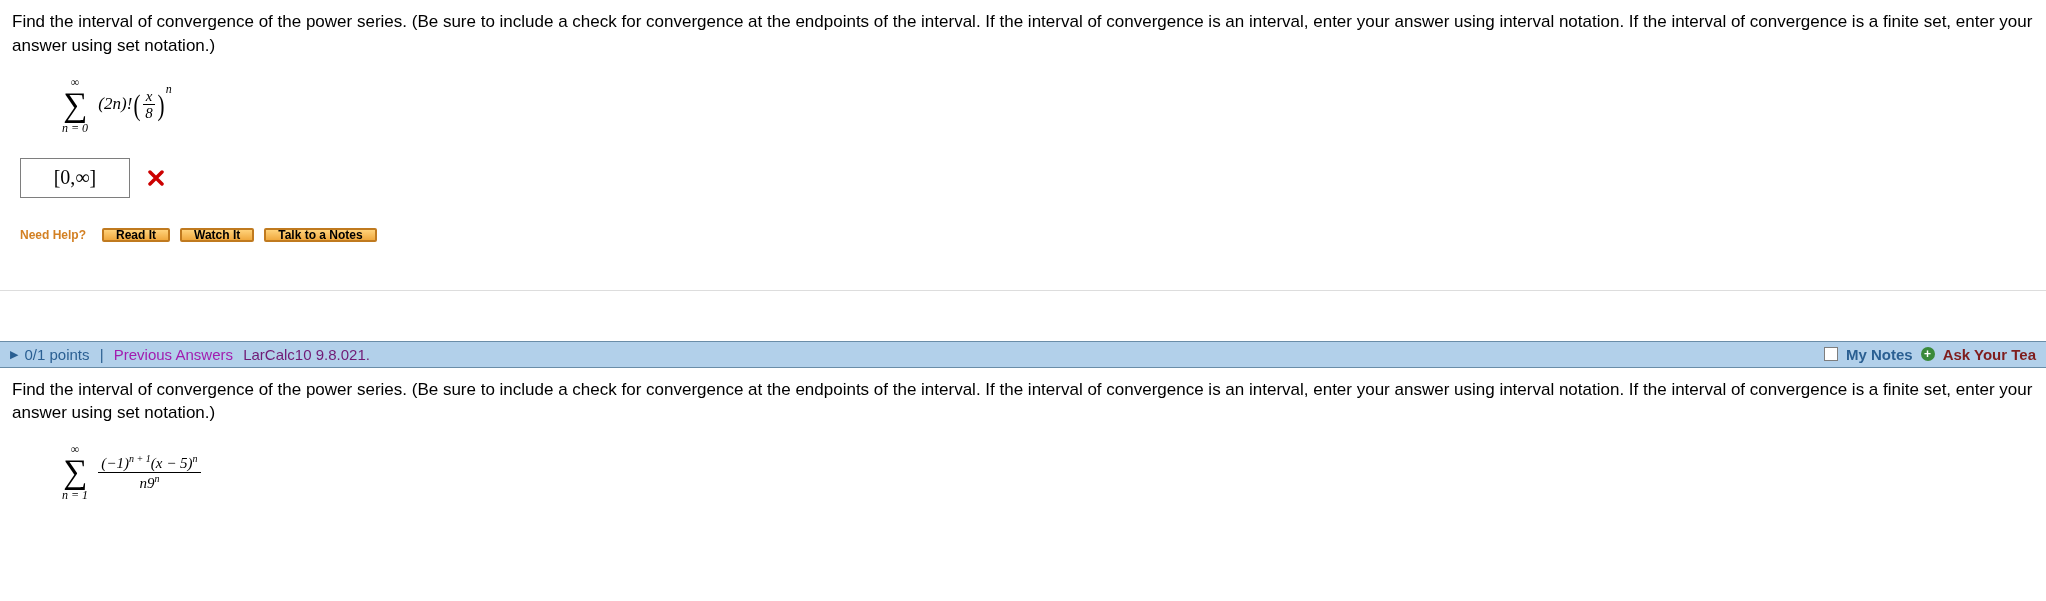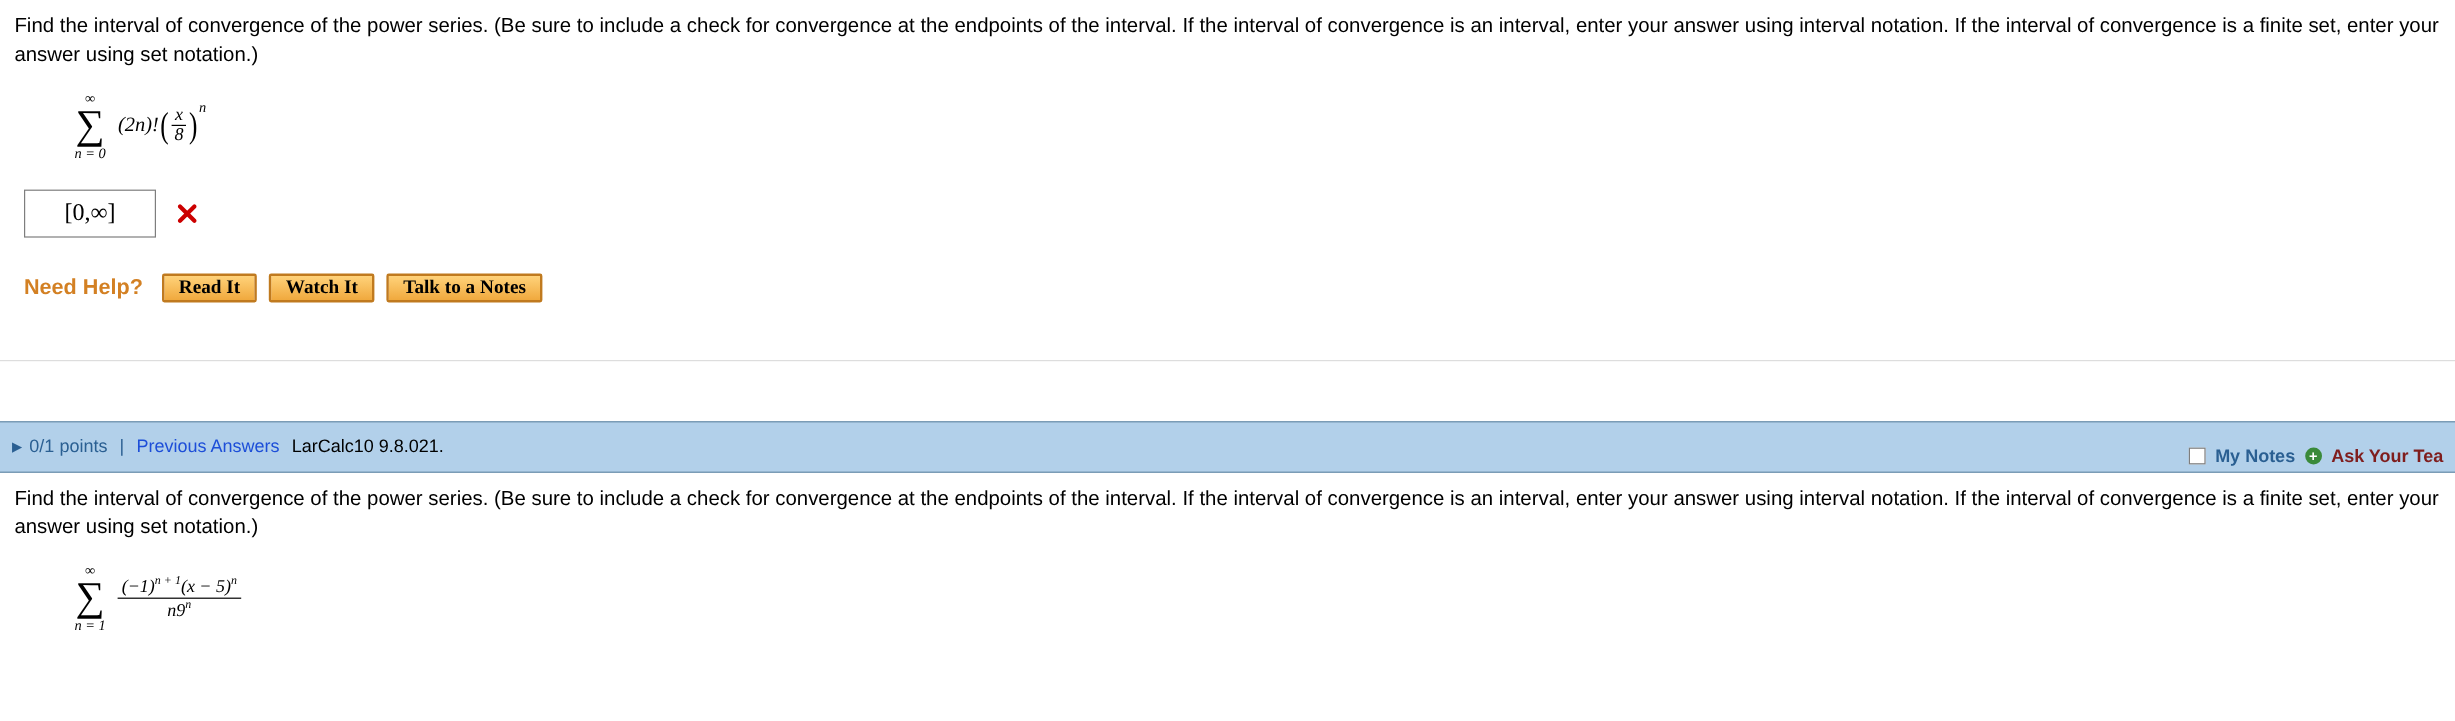--- a/index.html
+++ b/index.html
@@ -79,60 +79,59 @@
   .help-row {
     display: flex;
     align-items: center;
     gap: 10px;
     margin-left: 8px;
     margin-bottom: 28px;
   }
   .help-label {
     color: #d38023;
     font-weight: bold;
-    font-size: 18px;
+    font-size: 12px;
     margin-right: 6px;
   }
   .help-btn {
     display: inline-flex;
     align-items: center;
     justify-content: center;
-    height: 24px;
+    height: 14px;
     padding: 0 12px;
-    font-size: 16px;
+    font-size: 12px;
     font-weight: bold;
     color: #000;
     background: linear-gradient(#ffd27a, #f0a93e);
     border: 2px solid #c07a1f;
     border-radius: 2px;
     cursor: pointer;
-    font-family: Liberation Serif, serif;
   }
   hr.sep {
     border: none;
     border-top: 1px solid #ddd;
     margin: 10px 0 50px 0;
   }
   .question-header {
     display: flex;
     align-items: center;
     justify-content: space-between;
     background: #b2d0ea;
     border-top: 1px solid #6a8da8;
     border-bottom: 1px solid #6a8da8;
     padding: 4px 10px;
     font-size: 15px;
   }
   .qh-left { display: flex; align-items: center; gap: 6px; }
   .qh-left .caret { color: #2a5f92; font-size: 11px; }
   .points { color: #2a5f92; font-weight: normal; }
   .pipe { color: #2a5f92; }
-  .prev-ans { color: #1d4ed8; cursor: pointer; }
-  .source { color: #000000; }
-  .qh-right { display: flex; align-items: center; gap: 8px; margin-top: 16px; }
+  .prev-ans { color: #a21caf; cursor: pointer; }
+  .source { color: #701a75; }
+  .qh-right { display: flex; align-items: center; gap: 8px; }
   .notes-cb {
     width: 14px; height: 14px;
     border: 1px solid #7e7e7e;
     background: #fff;
     display: inline-block;
   }
   .my-notes { color: #2a5f92; font-weight: bold; cursor: pointer; }
   .plus-icon {
     width: 14px; height: 14px;
     border-radius: 50%;

